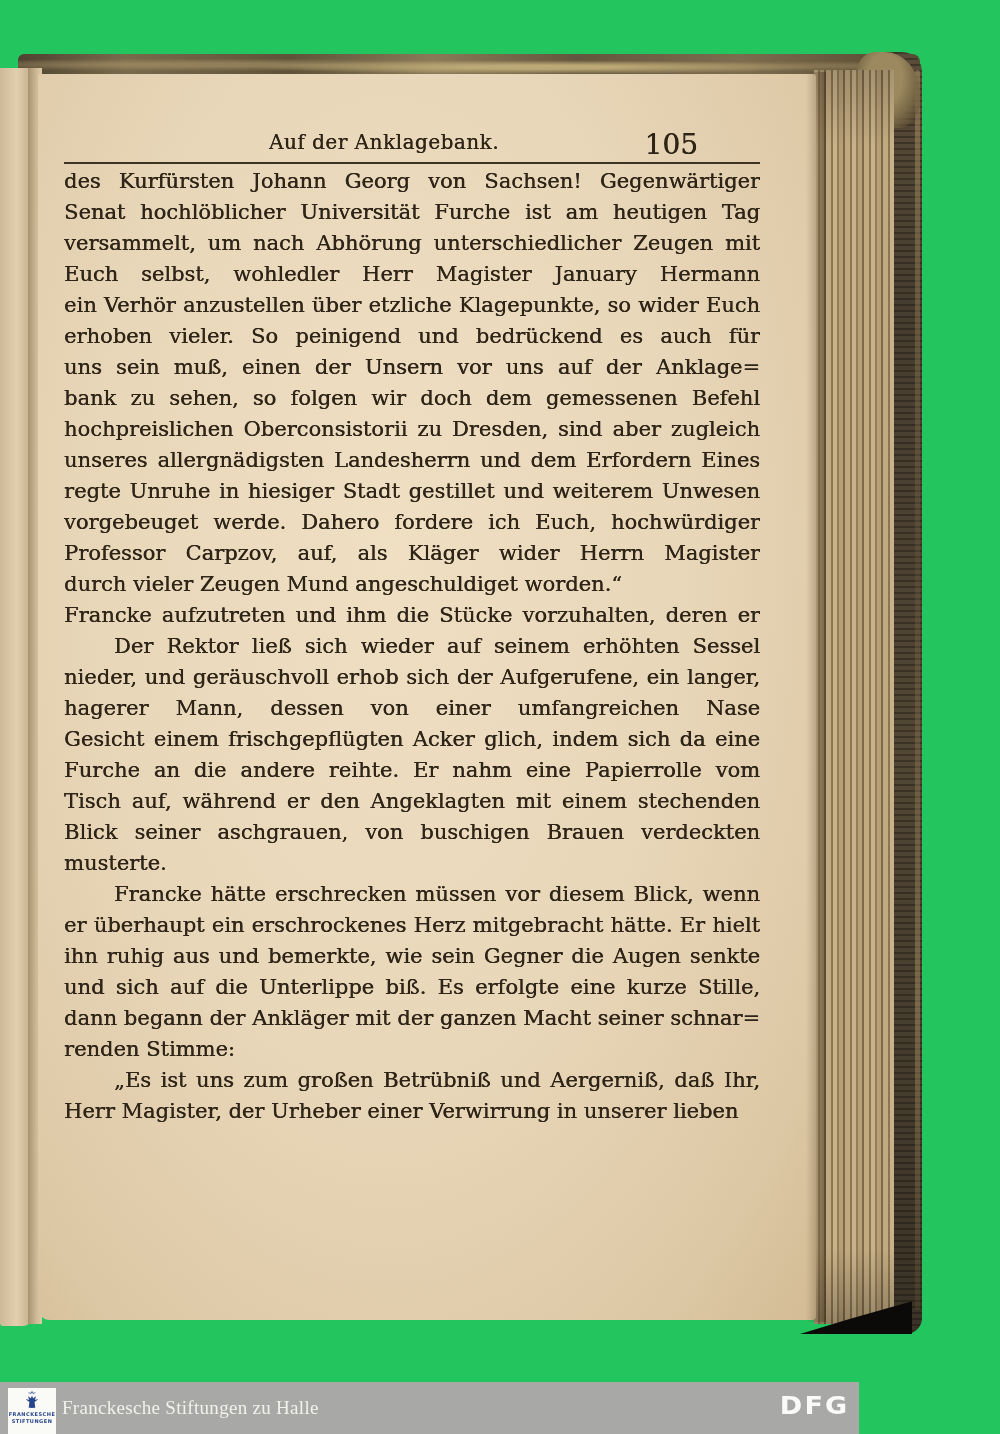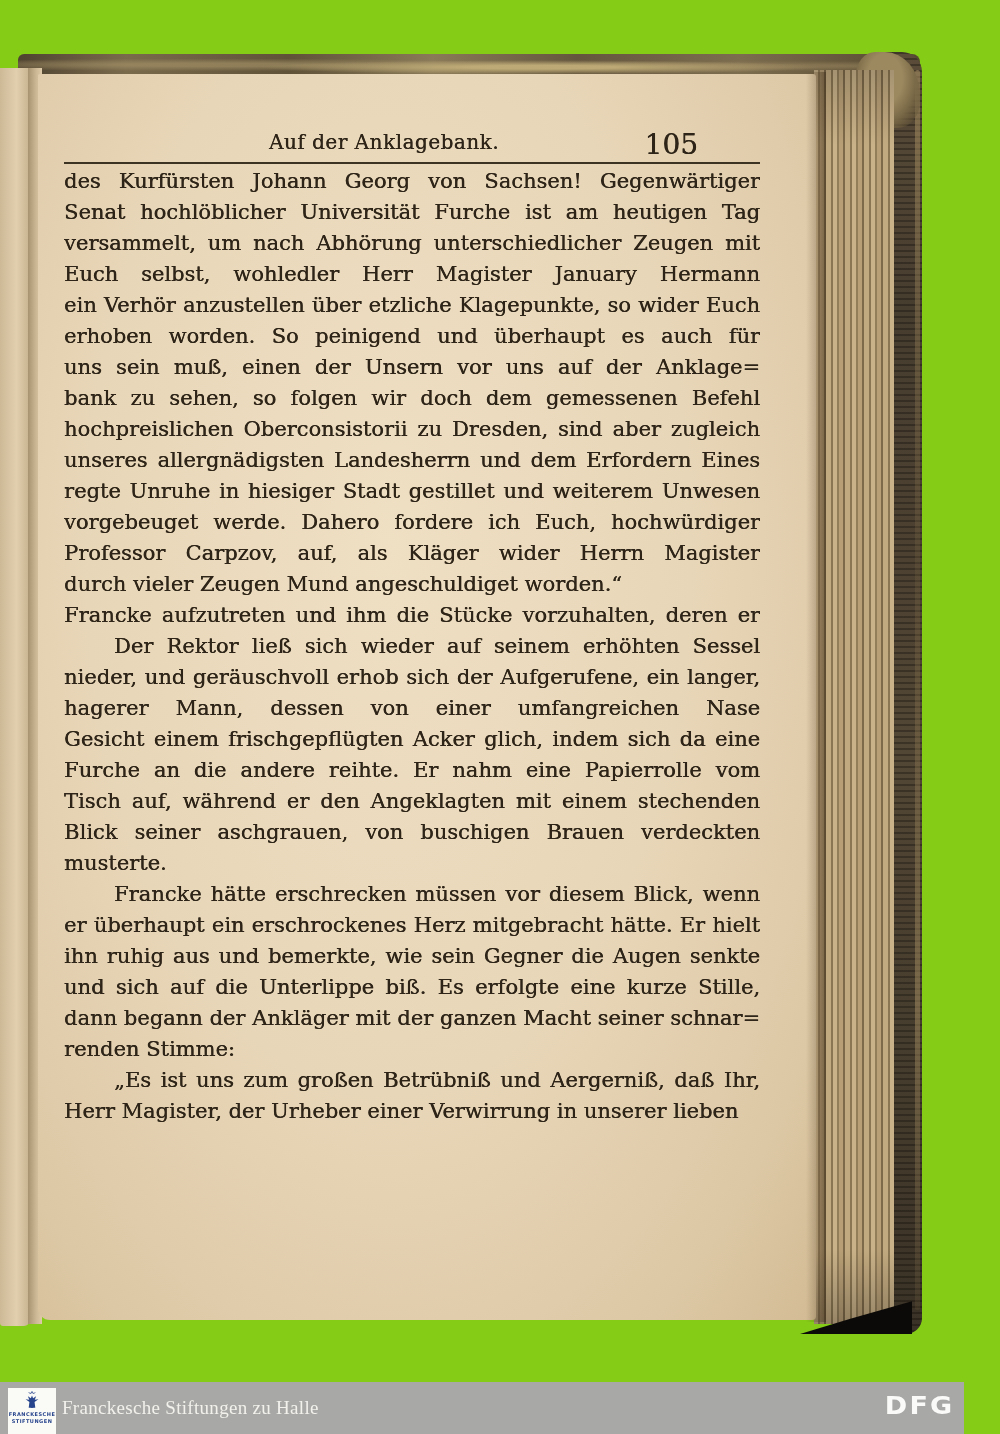--- a/index.html
+++ b/index.html
@@ -1,18 +1,18 @@
 <!DOCTYPE html>
 <html><head>
 <meta charset="utf-8">
 <style>
   html,body { margin:0; padding:0; background:#000; }
   .scene {
     position:relative; width:1000px; height:1434px; overflow:hidden;
-    background:#84cc16;
+    background:#22c55e;
     font-family:"DejaVu Serif", serif;
   }
   
   .top-edge {
     position:absolute; left:18px; top:54px; width:902px; height:24px;
     background:
       radial-gradient(ellipse at 58% 55%, rgba(196,176,122,.9) 0 10%, rgba(196,176,122,0) 38%),
       radial-gradient(ellipse at 22% 45%, rgba(160,142,100,.7) 0 9%, rgba(160,142,100,0) 34%),
       radial-gradient(ellipse at 83% 50%, rgba(150,130,92,.6) 0 8%, rgba(150,130,92,0) 30%),
       linear-gradient(90deg,#4e4230,#7a6a4c 12%,#5f5238 30%,#8a7a58 46%,#64563e 62%,#7d6d4f 80%,#54482f);
@@ -79,21 +79,21 @@
   .body-text { position:absolute; left:0; top:92px; width:696px; }
   .line {
     height:31px; line-height:31px; font-size:21px; overflow:hidden;
     text-align:justify; text-align-last:justify;
     text-shadow:.35px 0 0 currentColor;
   }
   .line.last { text-align:left; text-align-last:left; }
   .line.indent { padding-left:50px; }
   
   .footer {
-    position:absolute; left:0; top:1382px; width:964px; height:52px;
+    position:absolute; left:0; top:1382px; width:859px; height:52px;
     background:#a8a8a6;
   }
   .logo-box {
     position:absolute; left:8px; top:6px; width:48px; height:46px;
     background:#fafaf7; display:flex; flex-direction:column; align-items:center; justify-content:flex-start;
     padding-top:2px; box-sizing:border-box;
   }
   .logo-glyph { width:22px; height:20px; }
   .logo-word {
     font-family:"DejaVu Sans", sans-serif; font-weight:bold;
@@ -130,21 +130,21 @@
         <span class="running-title">Auf der Anklagebank.</span>
         <span class="page-number">105</span>
       </div>
       <div class="head-rule"></div>
       <div class="body-text">
           <div class="line">des Kurfürsten Johann Georg von Sachsen! Gegenwärtiger</div>
           <div class="line">Senat hochlöblicher Universität Furche ist am heutigen Tag</div>
           <div class="line">versammelt, um nach Abhörung unterschiedlicher Zeugen mit</div>
           <div class="line">Euch selbst, wohledler Herr Magister January Hermann Francke,</div>
           <div class="line">ein Verhör anzustellen über etzliche Klagepunkte, so wider Euch</div>
-          <div class="line">erhoben worden. So peinigend und überhaupt es auch für</div>
+          <div class="line">erhoben vieler. So peinigend und bedrückend es auch für</div>
           <div class="line">uns sein muß, einen der Unsern vor uns auf der Anklage=</div>
           <div class="line">bank zu sehen, so folgen wir doch dem gemessenen Befehl</div>
           <div class="line">hochpreislichen Oberconsistorii zu Dresden, sind aber zugleich</div>
           <div class="line">unseres allergnädigsten Landesherrn und dem Erfordern Eines</div>
           <div class="line">regte Unruhe in hiesiger Stadt gestillet und weiterem Unwesen</div>
           <div class="line">vorgebeuget werde. Dahero fordere ich Euch, hochwürdiger Herr</div>
           <div class="line">Professor Carpzov, auf, als Kläger wider Herrn Magister</div>
           <div class="line last">durch vieler Zeugen Mund angeschuldiget worden.“</div>
           <div class="line">Francke aufzutreten und ihm die Stücke vorzuhalten, deren er</div>
           <div class="line indent">Der Rektor ließ sich wieder auf seinem erhöhten Sessel</div>

